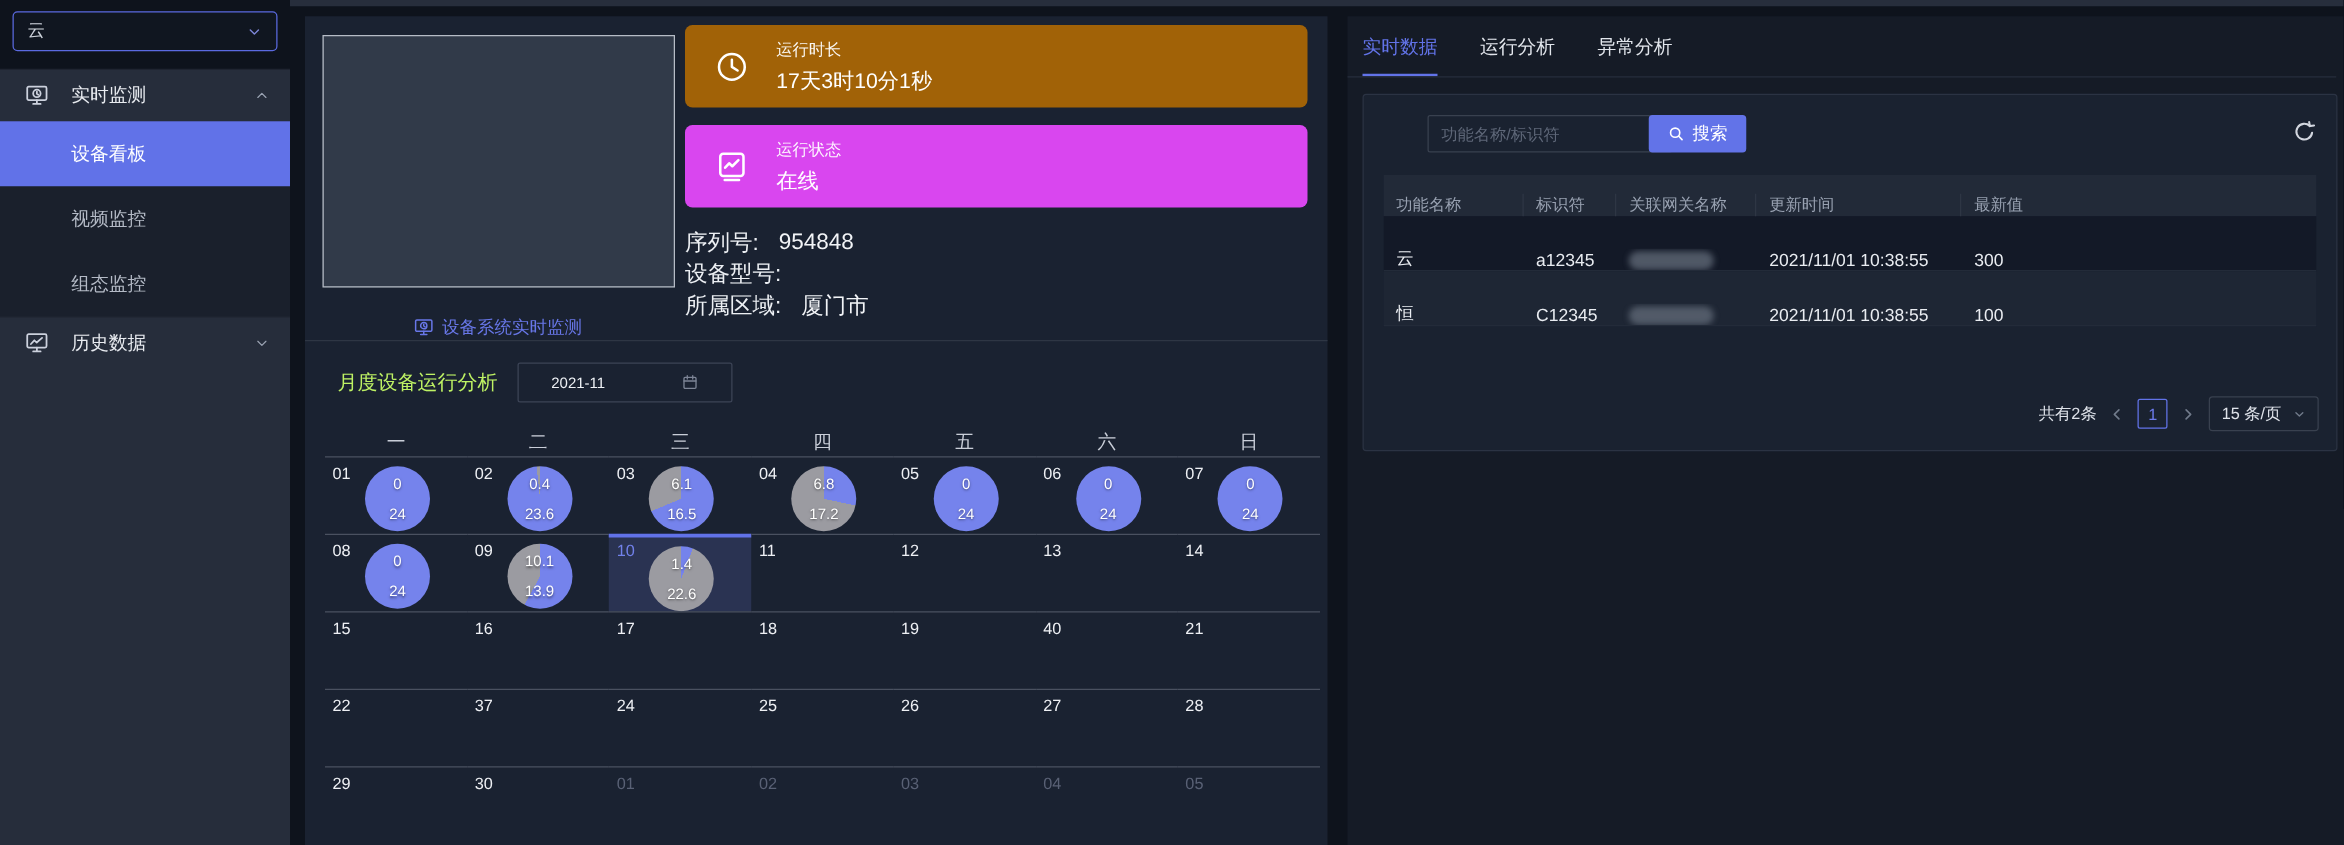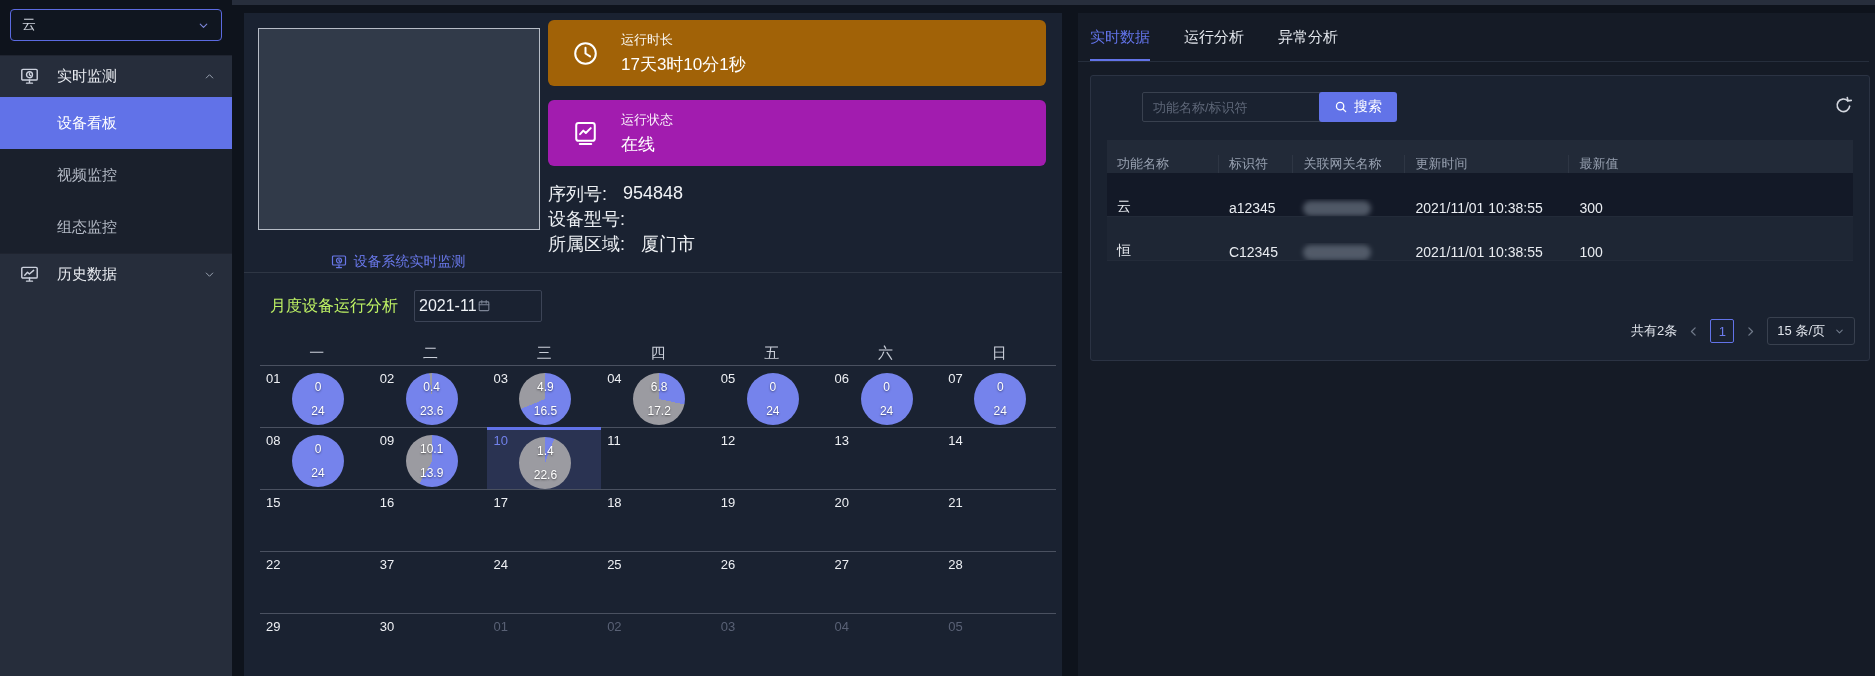--- a/index.html
+++ b/index.html
@@ -28,36 +28,36 @@
   .side-child{height:52px;display:flex;align-items:center;padding-left:57px;
     font-size:15px;color:#b4bac6;cursor:pointer;}
   .side-child.active{background:#6172e8;color:#ffffff;}
 
   
   #mid{left:244px;top:13px;width:818px;height:663px;background:#1a2231;}
   #img-box{left:14px;top:15px;width:280px;height:200px;background:#313a49;border:1px solid #b6bcc6;}
   .stat-card{left:304px;width:498px;height:66px;border-radius:6px;display:flex;
     align-items:center;padding:0 0 0 24px;box-sizing:border-box;gap:22px;color:#fff;}
   #card-runtime{top:7px;background:#a16207;}
-  #card-status{top:87px;background:#a21caf;}
+  #card-status{top:87px;background:#d946ef;}
   .stat-ic{width:27px;height:27px;color:#fff;}
   .stat-lb{font-size:13px;opacity:.95;margin-bottom:4px;}
   .stat-vl{font-size:17px;}
   #info{left:304px;top:168px;font-size:18px;}
   .info-line{height:25px;display:flex;align-items:center;}
   .info-lb{margin-right:16px;color:#eceff3;}
   .info-vl{color:#f2f4f7;}
   #dev-link{left:14px;top:240px;width:280px;display:flex;justify-content:center;align-items:center;
     gap:7px;color:#6877e8;font-size:14px;cursor:pointer;}
   #dev-link .ic{width:16px;height:16px;}
   #mid-divider{left:0;right:0;top:259px;border-top:1px solid #2e3644;}
   #cal-title{left:26px;top:283px;font-size:16px;color:#bef264;}
   #month-box{left:170px;top:277px;width:118px;height:30px;border:1px solid #3c4456;border-radius:2px;
-    display:flex;align-items:center;padding:0 4px;
-    font-size:16px;color:#eef1f5;cursor:pointer;}
+    display:flex;align-items:center;justify-content:space-between;padding:0 26px;
+    font-size:12px;color:#eef1f5;cursor:pointer;}
   #month-box .ic{width:14px;height:14px;color:#7d8596;}
   #weekdays{left:16px;top:331px;width:796px;display:grid;grid-template-columns:repeat(7,1fr);
     color:#c9ced8;font-size:15px;text-align:center;}
   #cal-grid{left:16px;top:352px;width:796px;height:311px;display:grid;
     grid-template-columns:repeat(7,1fr);grid-auto-rows:62px;}
   .cal-cell{border-top:1px solid #4a5160;position:relative;box-sizing:border-box;
     padding:5px 0 0 6px;font-size:13px;color:#eef0f4;cursor:pointer;}
   .cal-cell.other{color:#596175;}
   .cal-cell.selected{background:#2a3352;border-top:3px solid #6172e8;padding-top:3px;}
   .cal-cell.selected .day-num{color:#7181ea;}
@@ -243,21 +243,21 @@
     <div id="cal-grid" class="abs">
         <div class="cal-cell"><span class="day-num">01</span><div class="pie" style="background: rgb(117, 131, 236);">
             <span class="pt">0</span>
             <span class="pb">24</span>
           </div></div>
         <div class="cal-cell"><span class="day-num">02</span><div class="pie" style="background: conic-gradient(rgb(117, 131, 236) 0deg, rgb(117, 131, 236) 98.3333%, rgb(155, 155, 161) 98.3333%, rgb(155, 155, 161) 100%);">
             <span class="pt">0.4</span>
             <span class="pb">23.6</span>
           </div></div>
         <div class="cal-cell"><span class="day-num">03</span><div class="pie" style="background: conic-gradient(rgb(117, 131, 236) 0deg, rgb(117, 131, 236) 68.75%, rgb(155, 155, 161) 68.75%, rgb(155, 155, 161) 100%);">
-            <span class="pt">4.9</span>
+            <span class="pt">6.1</span>
             <span class="pb">16.5</span>
           </div></div>
         <div class="cal-cell"><span class="day-num">04</span><div class="pie" style="background: conic-gradient(rgb(117, 131, 236) 0deg, rgb(117, 131, 236) 28.3333%, rgb(155, 155, 161) 28.3333%, rgb(155, 155, 161) 100%);">
             <span class="pt">6.8</span>
             <span class="pb">17.2</span>
           </div></div>
         <div class="cal-cell"><span class="day-num">05</span><div class="pie" style="background: rgb(117, 131, 236);">
             <span class="pt">0</span>
             <span class="pb">24</span>
           </div></div>
@@ -283,21 +283,21 @@
           </div></div>
         <div class="cal-cell"><span class="day-num">11</span></div>
         <div class="cal-cell"><span class="day-num">12</span></div>
         <div class="cal-cell"><span class="day-num">13</span></div>
         <div class="cal-cell"><span class="day-num">14</span></div>
         <div class="cal-cell"><span class="day-num">15</span></div>
         <div class="cal-cell"><span class="day-num">16</span></div>
         <div class="cal-cell"><span class="day-num">17</span></div>
         <div class="cal-cell"><span class="day-num">18</span></div>
         <div class="cal-cell"><span class="day-num">19</span></div>
-        <div class="cal-cell"><span class="day-num">20</span></div>
+        <div class="cal-cell"><span class="day-num">40</span></div>
         <div class="cal-cell"><span class="day-num">21</span></div>
         <div class="cal-cell"><span class="day-num">22</span></div>
         <div class="cal-cell"><span class="day-num">37</span></div>
         <div class="cal-cell"><span class="day-num">24</span></div>
         <div class="cal-cell"><span class="day-num">25</span></div>
         <div class="cal-cell"><span class="day-num">26</span></div>
         <div class="cal-cell"><span class="day-num">27</span></div>
         <div class="cal-cell"><span class="day-num">28</span></div>
         <div class="cal-cell"><span class="day-num">29</span></div>
         <div class="cal-cell"><span class="day-num">30</span></div>

